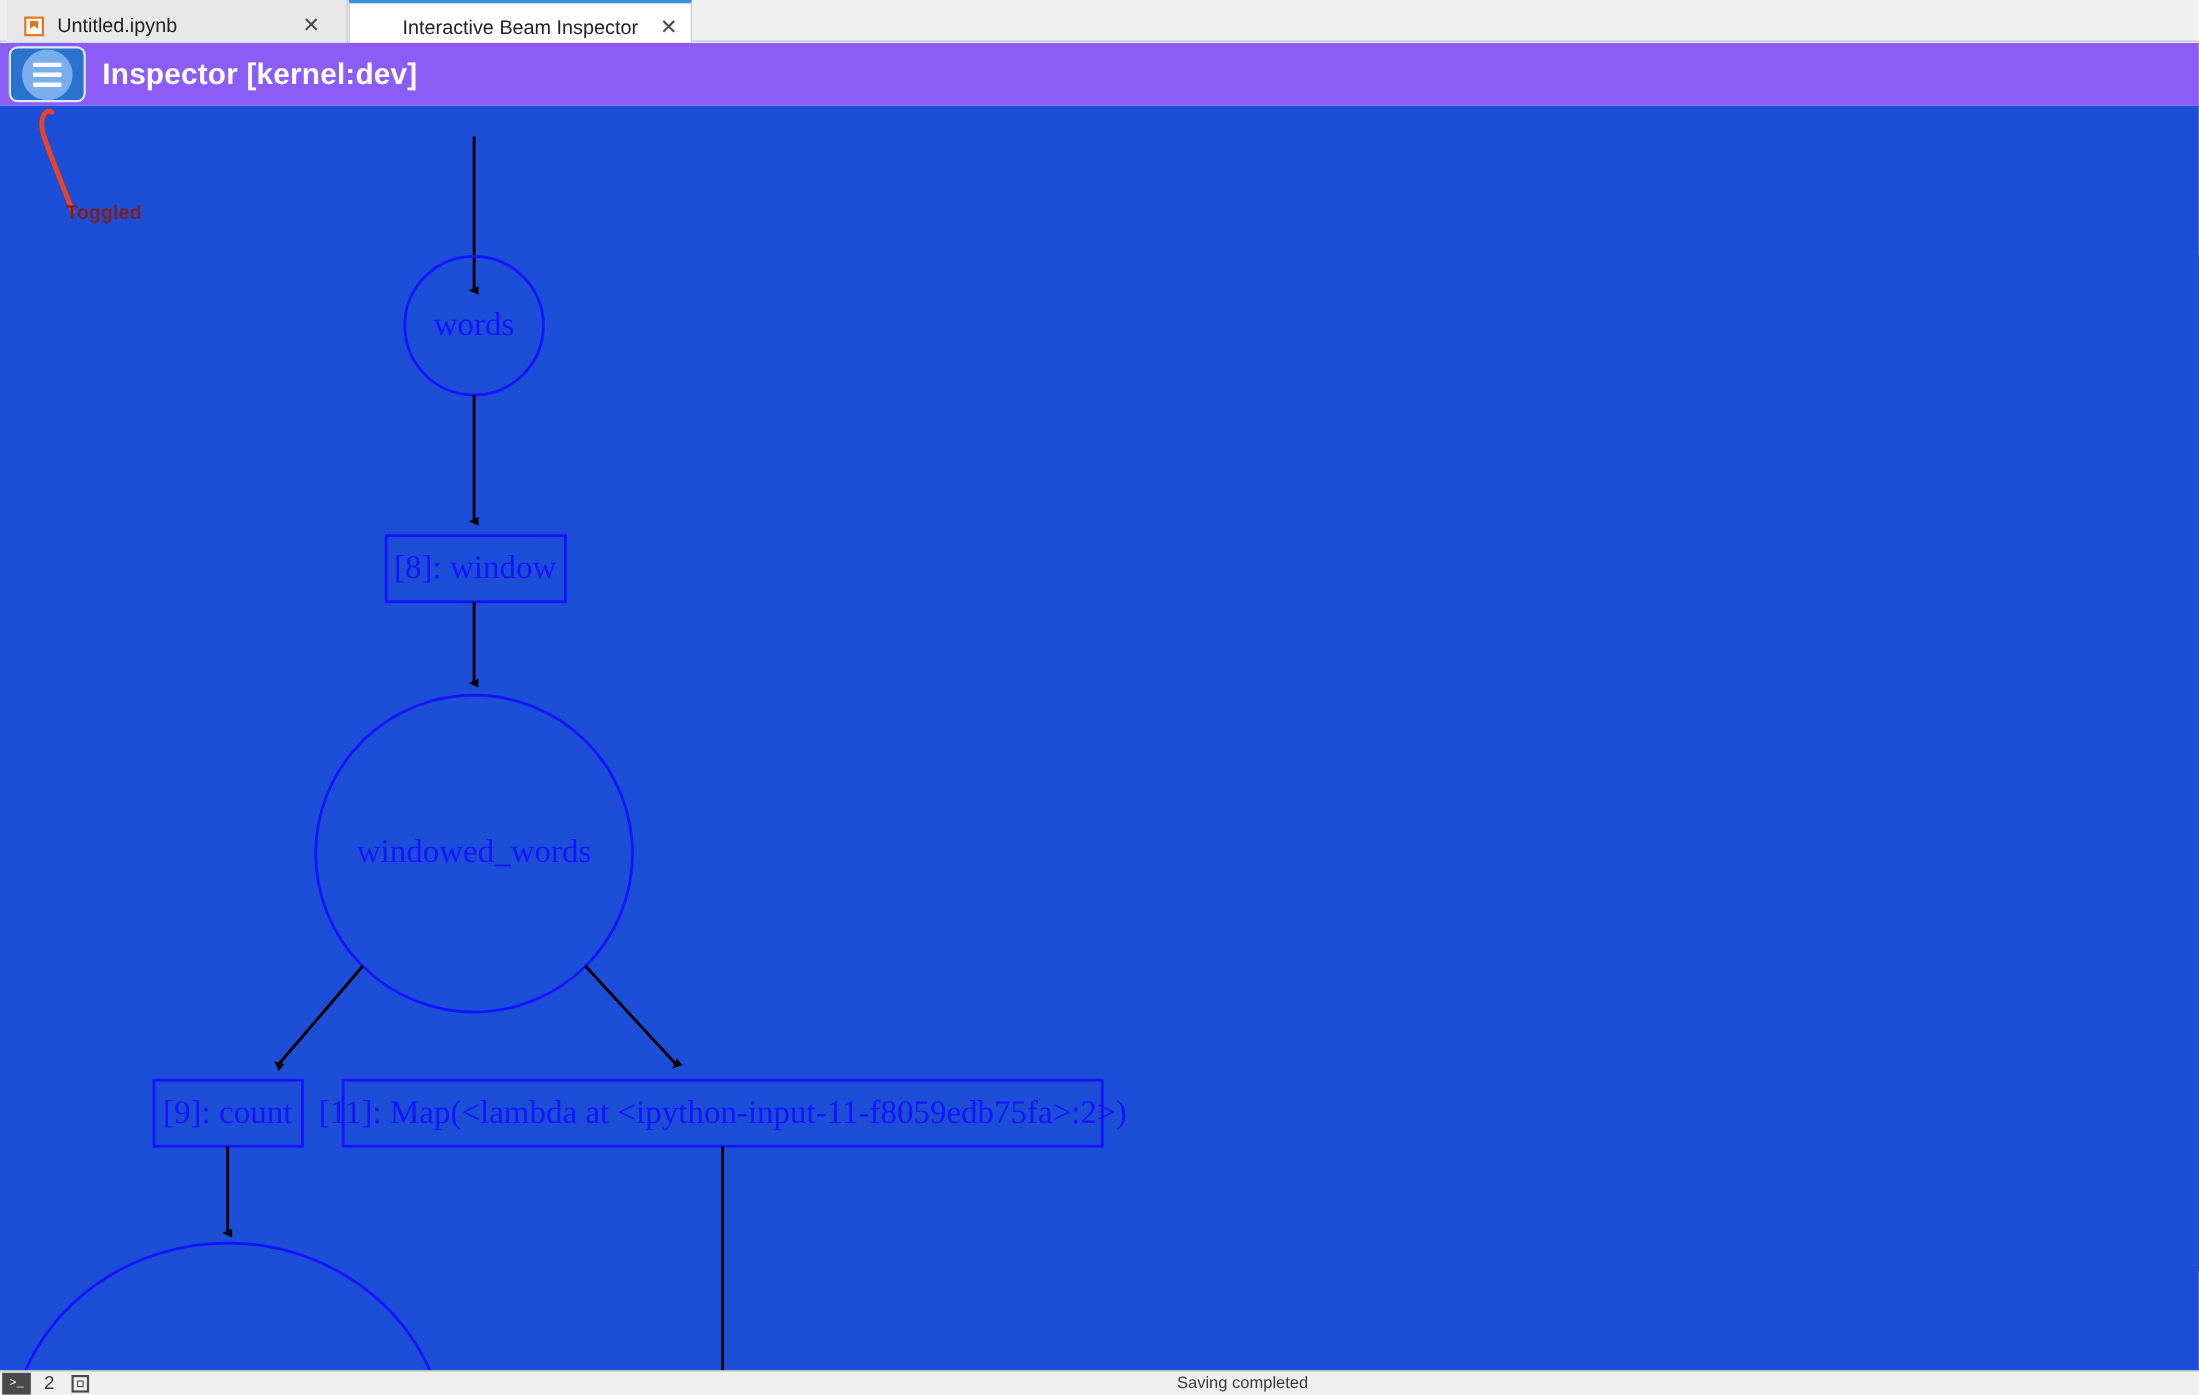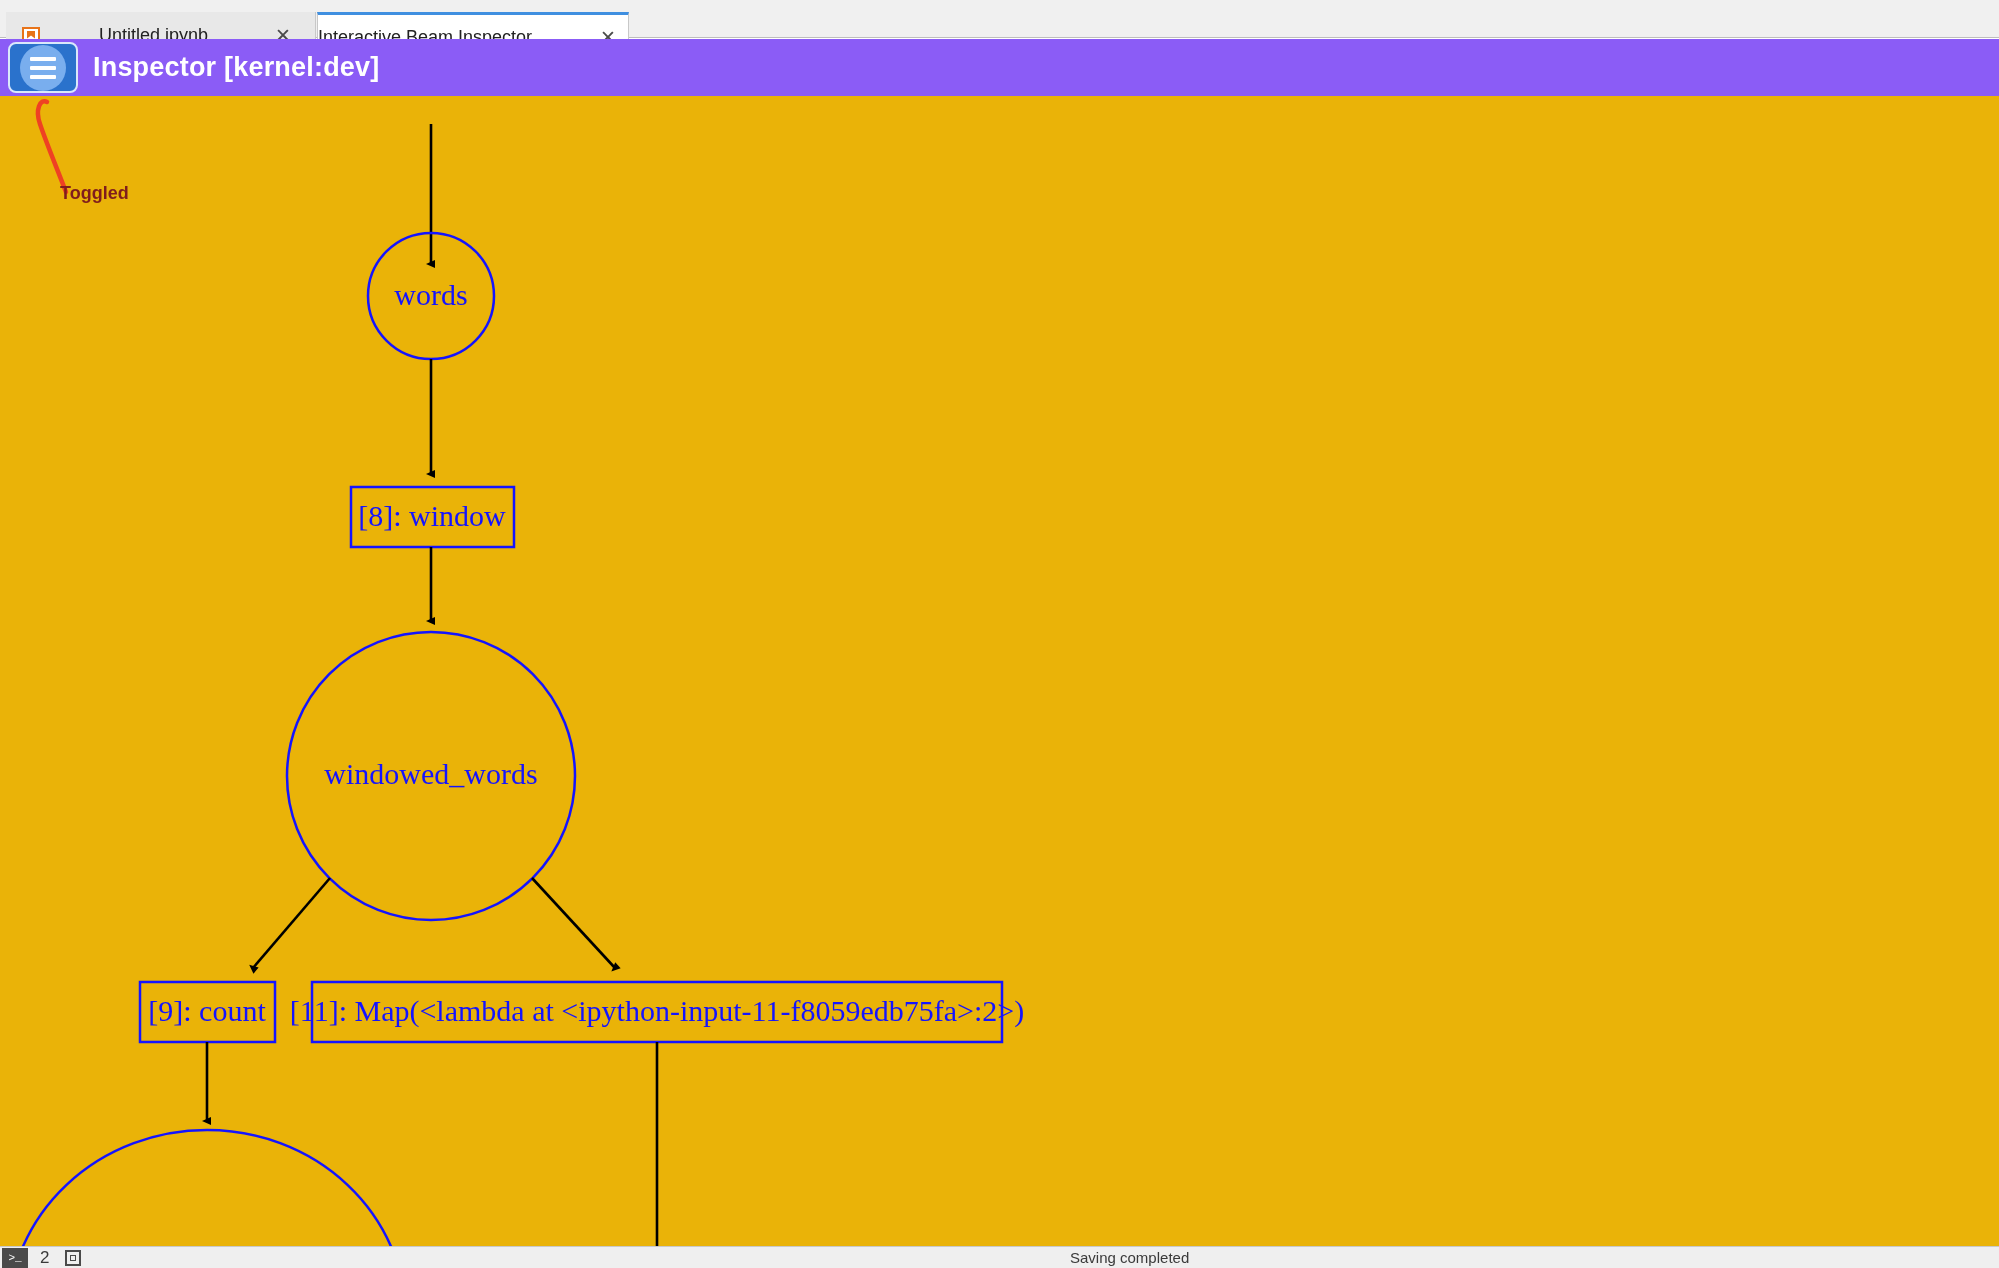--- a/index.html
+++ b/index.html
@@ -20,29 +20,28 @@
     position: absolute;
     top: 0; left: 0;
     width: 1999px;
     height: 38px;
     background: #f0f0f0;
     border-bottom: 1px solid #bdbdbd;
     box-sizing: border-box;
   }
   .tab {
     position: absolute;
-    top: 12px;
+    top: 0;
     height: 48px;
     box-sizing: border-box;
     display: flex;
     align-items: center;
     font-size: 18px;
     color: #222222;
     user-select: none;
-    gap: 47px;
   }
   .tab.inactive {
     left: 6px;
     width: 310px;
     background: #e8e8e8;
     border-right: 1px solid #c8c8c8;
     border-bottom: 1px solid #bdbdbd;
   }
   .tab.active {
     left: 317px;
@@ -70,20 +69,21 @@
     clip-path: polygon(0 0, 100% 0, 100% 100%, 50% 62%, 0 100%);
   }
   .tab-label {
     margin-left: 12px;
     white-space: nowrap;
     overflow: hidden;
   }
   .tab.active .tab-label {
     margin-left: 0;
     flex: 1;
+    text-align: center;
   }
   .tab-close {
     position: absolute;
     font-size: 19px;
     color: #4a4a4a;
     line-height: 1;
     cursor: pointer;
   }
   .tab.inactive .tab-close { right: 24px; }
   .tab.active .tab-close { right: 12px; }
@@ -135,21 +135,21 @@
     white-space: nowrap;
     letter-spacing: 0.2px;
   }
 
   
   #graph-panel {
     position: absolute;
     top: 96px; left: 0;
     width: 1999px;
     height: 1150px;
-    background: #eab308;
+    background: #1d4ed8;
     overflow: hidden;
   }
   #graph-svg { display: block; }
   .node-text {
     fill: #1414ff;
     font-family: "Liberation Serif", serif;
     font-size: 30px;
     text-anchor: middle;
     dominant-baseline: middle;
   }

